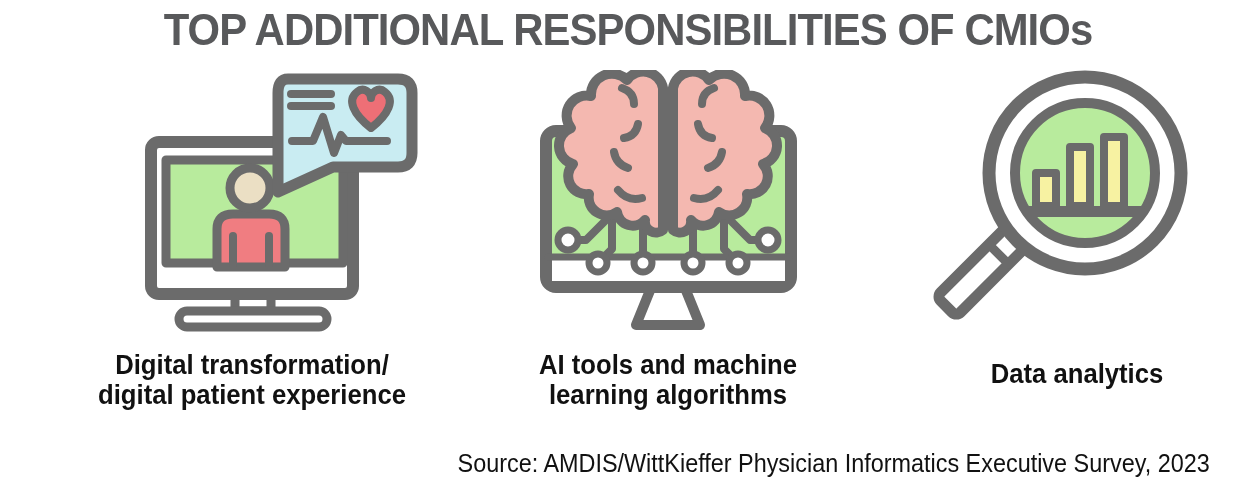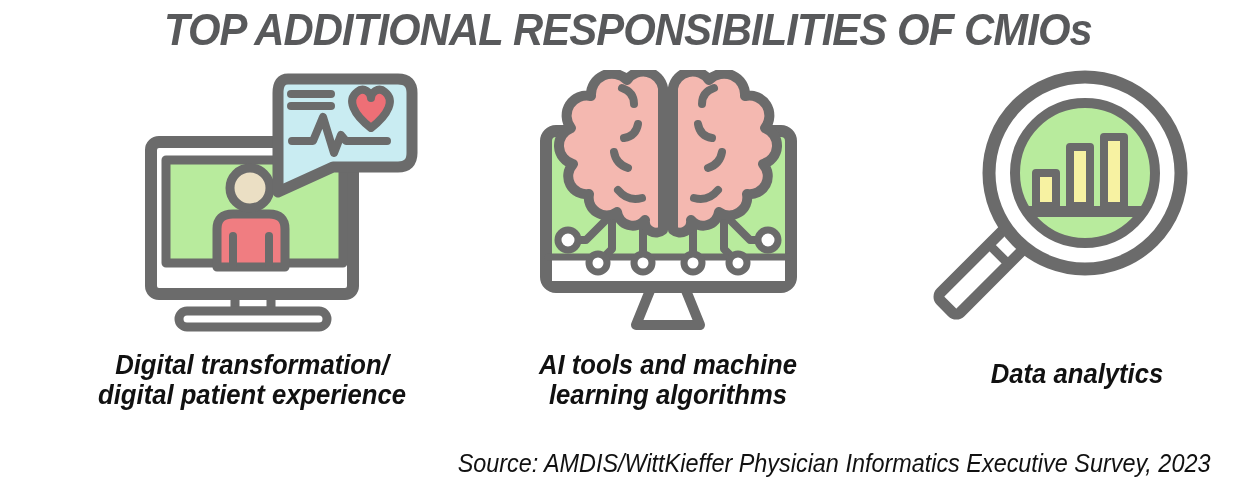--- a/index.html
+++ b/index.html
@@ -2,21 +2,21 @@
 <html style="--title-gray: #58595b; --outline: #6b6b6b; --green: #b8eb9d; --blue: #c9ecf2; --person-coral: #f07d81; --heart-red: #ee6f76; --brain-pink: #f4b8b0; --skin-cream: #ebdfc4; --bar-yellow: #f7f2a2; --label-black: #111111;"><head>
 <meta charset="utf-8">
 <style>
   :root{
     --title-gray:#58595b; --outline:#6b6b6b; --green:#b8eb9d; --blue:#c9ecf2;
     --person-coral:#f07d81; --heart-red:#ee6f76; --brain-pink:#f4b8b0;
     --skin-cream:#ebdfc4; --bar-yellow:#f7f2a2; --label-black:#111111;
   }
   html,body{margin:0;padding:0;background:#fff;}
   .canvas{position:relative;width:1256px;height:487px;background:#fff;overflow:hidden;
-          font-family:"Liberation Sans",sans-serif;font-style:italic;}
+          font-family:"Liberation Sans",sans-serif;}
   .title{position:absolute;top:4px;left:0;width:100%;text-align:center;
          font-weight:bold;font-size:45px;letter-spacing:-1px;color:var(--title-gray);
          transform:scaleX(.93);transform-origin:50% 50%;white-space:nowrap;margin:0;}
   .icon{position:absolute;}
   .icon svg{width:100%;height:100%;display:block;}
   .icon1{left:135px;top:66px;width:300px;height:272px;}
   .icon2{left:518px;top:70px;width:300px;height:265px;}
   .icon3{left:930px;top:63px;width:280px;height:272px;}
   .label{position:absolute;top:350px;text-align:center;font-weight:bold;font-size:27px;
          line-height:30px;color:var(--label-black);transform:scaleX(.95);

